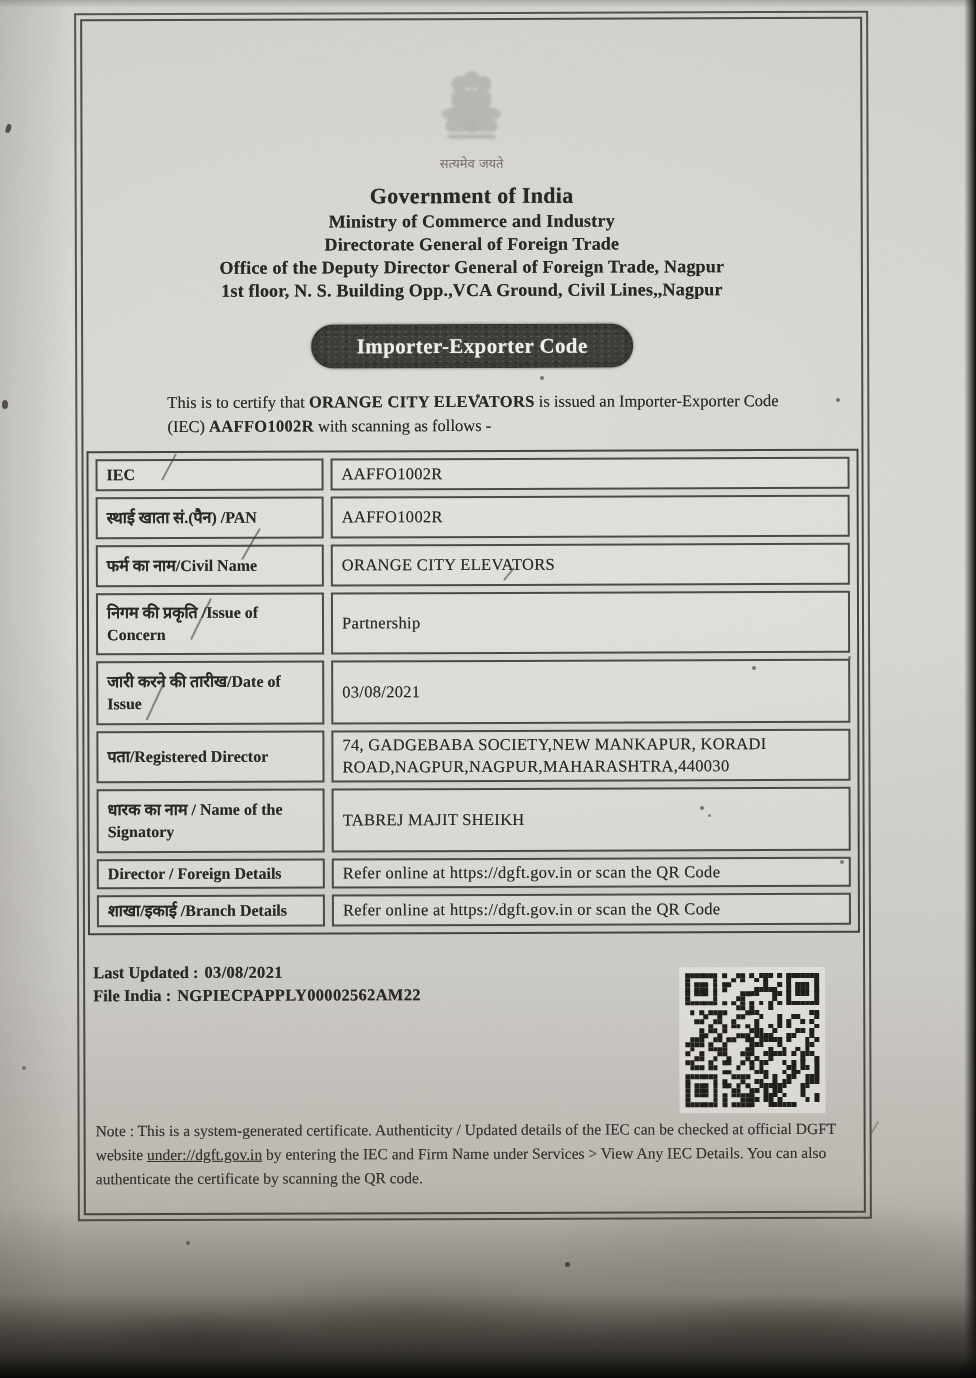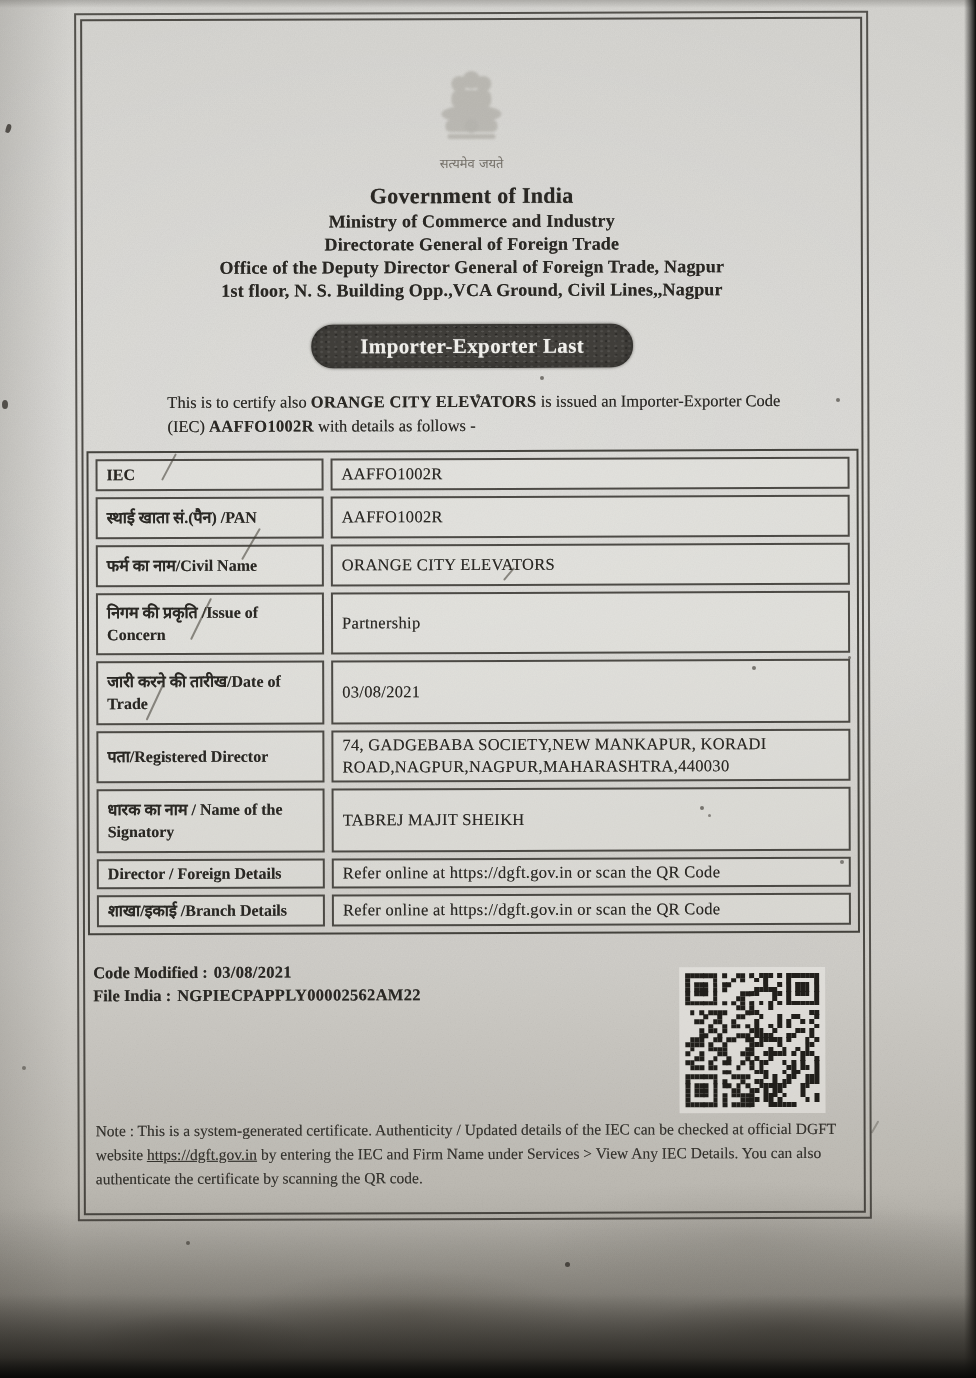--- a/index.html
+++ b/index.html
@@ -117,45 +117,45 @@
         <div class="emblem-caption">सत्यमेव जयते</div>
       </div>
 
       <div class="doc-title">Government of India</div>
       <div class="doc-sub">Ministry of Commerce and Industry</div>
       <div class="doc-sub">Directorate General of Foreign Trade</div>
       <div class="doc-sub">Office of the Deputy Director General of Foreign Trade, Nagpur</div>
       <div class="doc-sub">1st floor, N. S. Building Opp.,VCA Ground, Civil Lines,,Nagpur</div>
 
       <div class="badge">
-        <span>Importer-Exporter Last</span>
+        <span>Importer-Exporter Code</span>
       </div>
 
-      <p class="certify"><span>This is to certify also </span><b>ORANGE CITY ELEVATORS</b><span> is issued an Importer-Exporter Code (IEC) </span><b>AAFFO1002R</b><span> with details as follows -</span></p>
+      <p class="certify"><span>This is to certify that </span><b>ORANGE CITY ELEVATORS</b><span> is issued an Importer-Exporter Code (IEC) </span><b>AAFFO1002R</b><span> with scanning as follows -</span></p>
 
       <table class="details">
         <tbody>
           <tr class="r1">
             <td class="lbl">IEC</td>
             <td class="val">AAFFO1002R</td>
           </tr>
           <tr class="r2">
             <td class="lbl">स्थाई खाता सं.(पैन) /PAN</td>
             <td class="val">AAFFO1002R</td>
           </tr>
           <tr class="r3">
             <td class="lbl">फर्म का नाम/Civil Name</td>
             <td class="val">ORANGE CITY ELEVATORS</td>
           </tr>
           <tr class="r4">
             <td class="lbl">निगम की प्रकृति /Issue of Concern</td>
             <td class="val">Partnership</td>
           </tr>
           <tr class="r5">
-            <td class="lbl">जारी करने की तारीख/Date of Trade</td>
+            <td class="lbl">जारी करने की तारीख/Date of Issue</td>
             <td class="val">03/08/2021</td>
           </tr>
           <tr class="r6">
             <td class="lbl">पता/Registered Director</td>
             <td class="val">74, GADGEBABA SOCIETY,NEW MANKAPUR, KORADI ROAD,NAGPUR,NAGPUR,MAHARASHTRA,440030</td>
           </tr>
           <tr class="r7">
             <td class="lbl">धारक का नाम / Name of the Signatory</td>
             <td class="val">TABREJ MAJIT SHEIKH</td>
           </tr>
@@ -164,21 +164,21 @@
             <td class="val">Refer online at https://dgft.gov.in or scan the QR Code</td>
           </tr>
           <tr class="r9">
             <td class="lbl">शाखा/इकाई /Branch Details</td>
             <td class="val">Refer online at https://dgft.gov.in or scan the QR Code</td>
           </tr>
         </tbody>
       </table>
 
       <div class="meta">
-        <div><span>Code Modified :</span><span class="ml">03/08/2021</span></div>
+        <div><span>Last Updated :</span><span class="ml">03/08/2021</span></div>
         <div><span>File India :</span><span class="ml">NGPIECPAPPLY00002562AM22</span></div>
       </div>
 
       <div class="qr" id="qr">
           <i style="left:6px;top:6px"></i>
           <i style="left:10.6px;top:6px"></i>
           <i style="left:15.2px;top:6px"></i>
           <i style="left:19.799999999999997px;top:6px"></i>
           <i style="left:24.4px;top:6px"></i>
           <i style="left:29px;top:6px"></i>
@@ -551,21 +551,21 @@
           <i style="left:65.8px;top:134.79999999999998px"></i>
           <i style="left:70.39999999999999px;top:134.79999999999998px"></i>
           <i style="left:88.8px;top:134.79999999999998px"></i>
           <i style="left:93.39999999999999px;top:134.79999999999998px"></i>
           <i style="left:98px;top:134.79999999999998px"></i>
           <i style="left:102.6px;top:134.79999999999998px"></i>
           <i style="left:107.19999999999999px;top:134.79999999999998px"></i>
           <i style="left:111.8px;top:134.79999999999998px"></i>
         </div>
 
-      <p class="note"><span>Note : This is a system-generated certificate. Authenticity / Updated details of the IEC can be checked at official DGFT website </span><span class="lnk">https://dgft.gov.in</span><span> by entering the IEC and Firm Name under Services &gt; View Any IEC Details. You can also authenticate the certificate by scanning the QR code.</span></p>
+      <p class="note"><span>Note : This is a system-generated certificate. Authenticity / Updated details of the IEC can be checked at official DGFT website </span><span class="lnk">under://dgft.gov.in</span><span> by entering the IEC and Firm Name under Services &gt; View Any IEC Details. You can also authenticate the certificate by scanning the QR code.</span></p>
 
     </div>
   </div>
 
   <div>
     <div class="stain s4"></div>
       <div class="stain s1"></div>
       <div class="stain s2"></div>
       <div class="stain s3"></div>
     <div class="speck" style="left:6px;top:124px;width:5px;height:9px;border-radius:40% 60% 60% 40%;transform:rotate(18deg)"></div>

